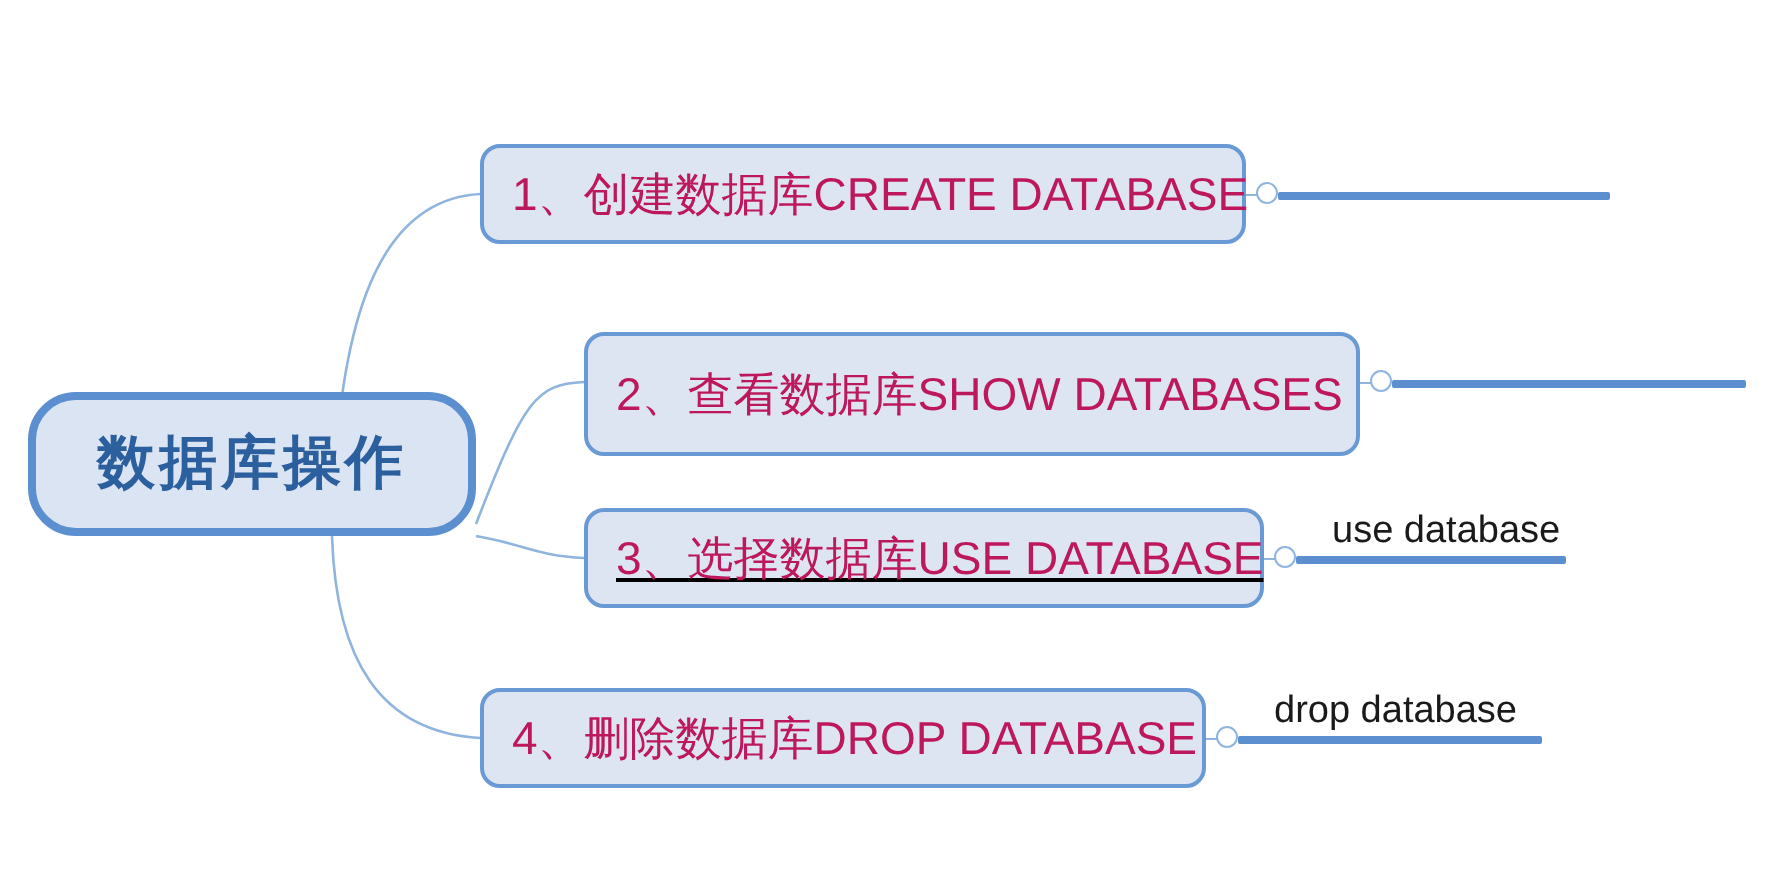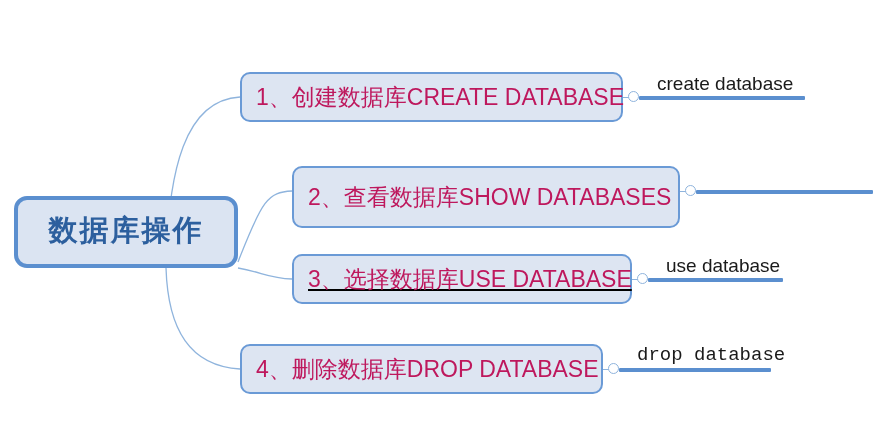--- a/index.html
+++ b/index.html
@@ -29,25 +29,24 @@
   
   .root-node {
     position: absolute;
     left: 14px;
     top: 196px;
     width: 224px;
     height: 72px;
     box-sizing: border-box;
     background: #dbe4f2;
     border: 4px solid #5b8fcf;
-    border-radius: 13px;
+    border-radius: 24px;
     display: flex;
     align-items: center;
     justify-content: center;
-    font-family: Liberation Mono, monospace;
   }
   .root-label {
     font-size: 29px;
     font-weight: bold;
     color: #2c5f9e;
     letter-spacing: 2px;
     line-height: 1;
     white-space: nowrap;
   }
 
@@ -124,21 +123,20 @@
   <div class="root-node">
     <span class="root-label">数据库操作</span>
   </div>
 
   <div class="branch-node" style="left:240px; top:72px; width:383px; height:50px;">
     <span class="branch-label">1、创建数据库CREATE DATABASE</span>
   </div>
   <div class="dot-stub" style="left:623px; top:97px; width:10px;"></div>
   <div class="node-dot" style="left:628px; top:91px;"></div>
   <div class="leaf" style="left:639px; top:60px; width:166px; height:40px;">
-    <span class="leaf-text">create database</span>
     <div class="leaf-rule" style="width:166px;"></div>
   </div>
 
   <div class="branch-node" style="left:292px; top:166px; width:388px; height:62px;">
     <span class="branch-label">2、查看数据库SHOW DATABASES</span>
   </div>
   <div class="dot-stub" style="left:680px; top:191px; width:10px;"></div>
   <div class="node-dot" style="left:685px; top:185px;"></div>
   <div class="leaf" style="left:696px; top:154px; width:177px; height:40px;">
     <div class="leaf-rule" style="width:177px;"></div>
@@ -152,18 +150,18 @@
   <div class="leaf" style="left:648px; top:242px; width:135px; height:40px;">
     <span class="leaf-text">use database</span>
     <div class="leaf-rule" style="width:135px;"></div>
   </div>
 
   <div class="branch-node" style="left:240px; top:344px; width:363px; height:50px;">
     <span class="branch-label">4、删除数据库DROP DATABASE</span>
   </div>
   <div class="dot-stub" style="left:603px; top:369px; width:10px;"></div>
   <div class="node-dot" style="left:608px; top:363px;"></div>
-  <div class="leaf" style="left:619px; top:332px; width:152px; height:40px;font-family:Liberation Mono, monospace;">
+  <div class="leaf" style="left:619px; top:332px; width:152px; height:40px;">
     <span class="leaf-text">drop database</span>
     <div class="leaf-rule" style="width:152px;"></div>
   </div>
 
 </div>
 
 </body></html>

